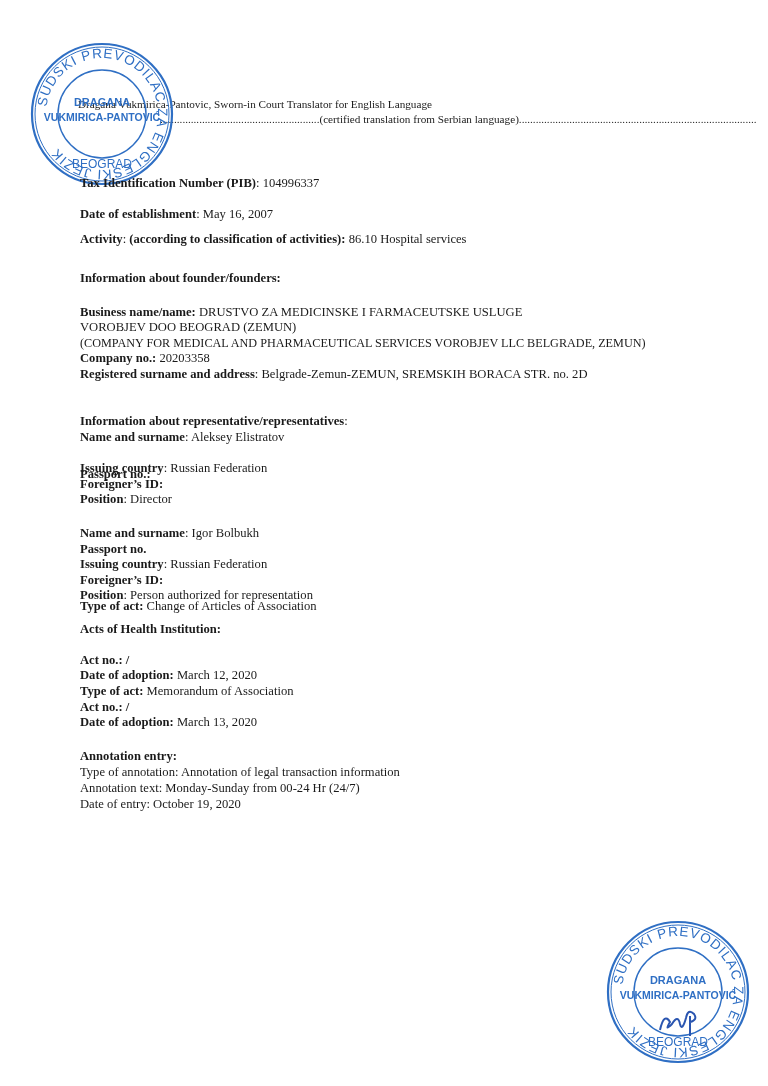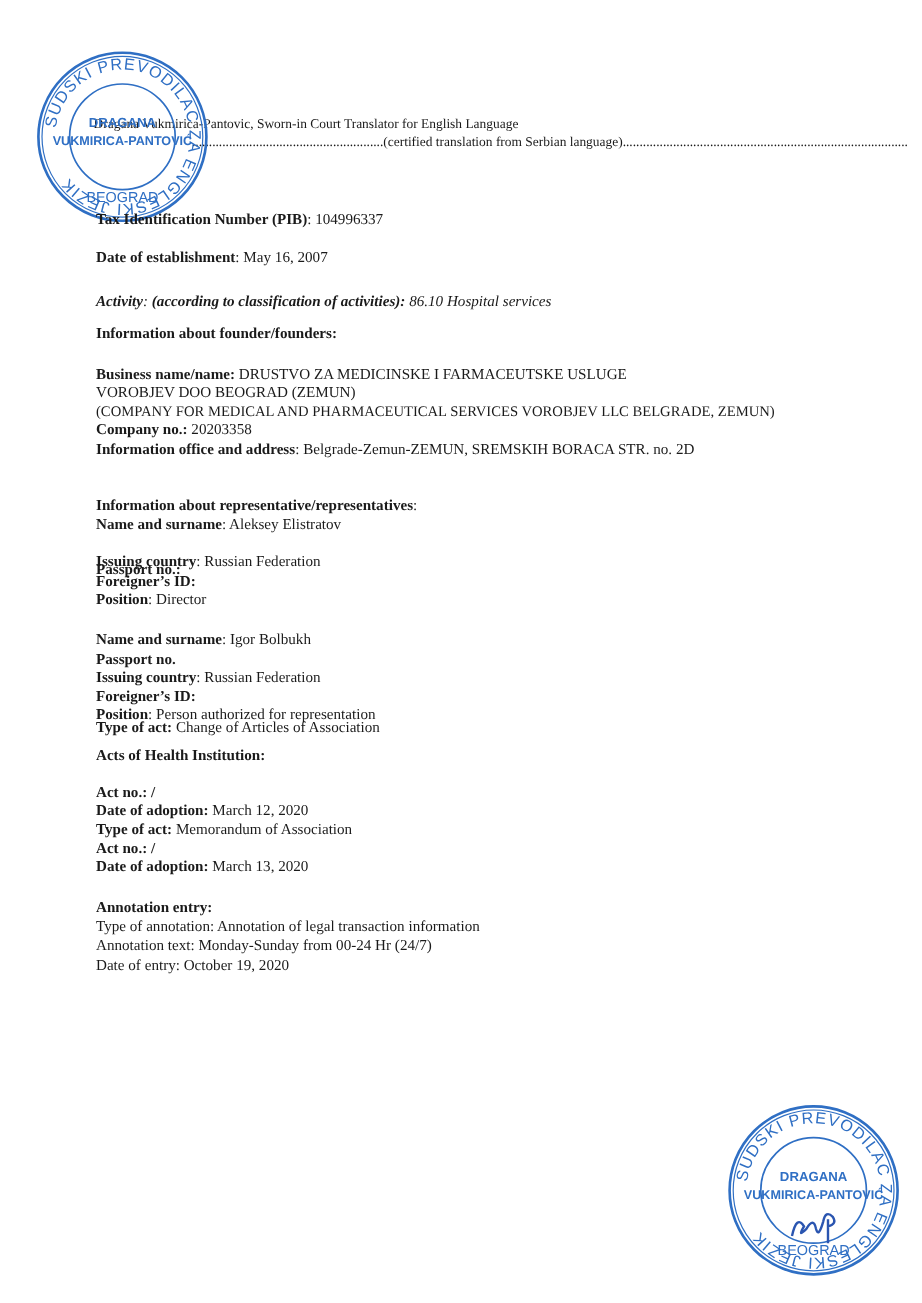--- a/index.html
+++ b/index.html
@@ -39,35 +39,35 @@
     <text x="74" y="81" text-anchor="middle" font-family="Liberation Sans, sans-serif" font-size="10.5" fill="#2f6fc4" font-weight="bold">VUKMIRICA-PANTOVIĆ</text>
   </svg>
 </div>
 
 <div class="line" style="top:176px;">
   <span class="b">Tax Identification Number (PIB)</span>: <span>104996337</span>
 </div>
 <div class="line" style="top:207px;">
   <span class="b">Date of establishment</span>: <span>May 16, 2007</span>
 </div>
-<div class="line" style="top:244px;font-style:italic;">
+<div class="line" style="top:232px;">
   <span class="b">Activity</span>: <span class="b">(according to classification of activities):</span> <span>86.10 Hospital services</span>
 </div>
 <div class="line b" style="top:271px;">Information about founder/founders:</div>
 
 <div class="line" style="top:305px;">
   <span class="b">Business name/name:</span> <span>DRUSTVO ZA MEDICINSKE I FARMACEUTSKE USLUGE</span>
 </div>
 <div class="line" style="top:320px;">VOROBJEV DOO BEOGRAD (ZEMUN)</div>
 <div class="line" style="top:336px; font-size:12.2px;">(COMPANY FOR MEDICAL AND PHARMACEUTICAL SERVICES VOROBJEV LLC BELGRADE, ZEMUN)</div>
 <div class="line" style="top:351px;">
   <span class="b">Company no.:</span> <span>20203358</span>
 </div>
 <div class="line" style="top:367px;">
-  <span class="b">Information office and address</span>: <span>Belgrade-Zemun-ZEMUN, SREMSKIH BORACA STR. no. 2D</span>
+  <span class="b">Registered surname and address</span>: <span>Belgrade-Zemun-ZEMUN, SREMSKIH BORACA STR. no. 2D</span>
 </div>
 
 <div class="line" style="top:414px;">
   <span class="b">Information about representative/representatives</span>:
 </div>
 
 <div class="line" style="top:430px;">
   <span class="b">Name and surname</span>: <span>Aleksey Elistratov</span>
 </div>
 <div class="line b" style="top:446px;margin-top:21px;">Passport no.:</div>

